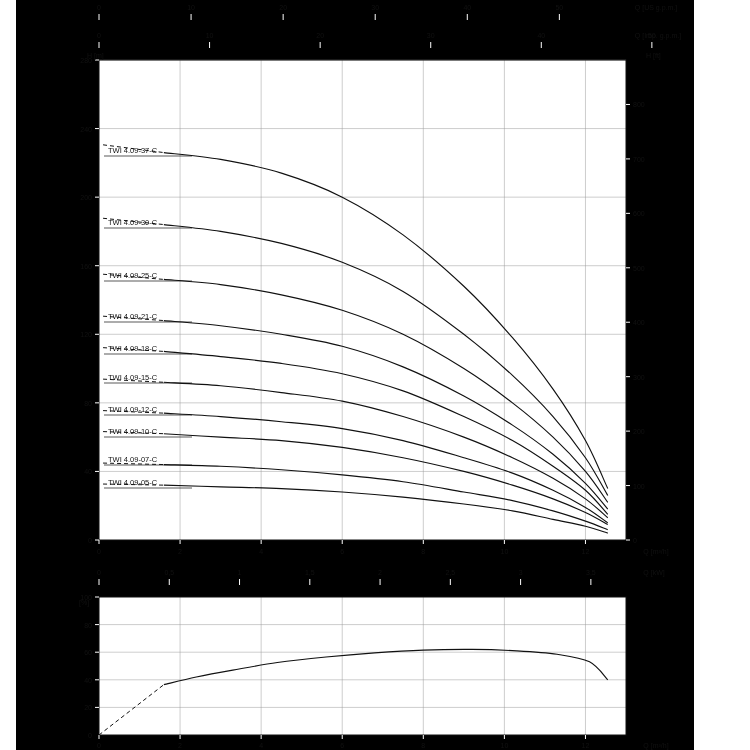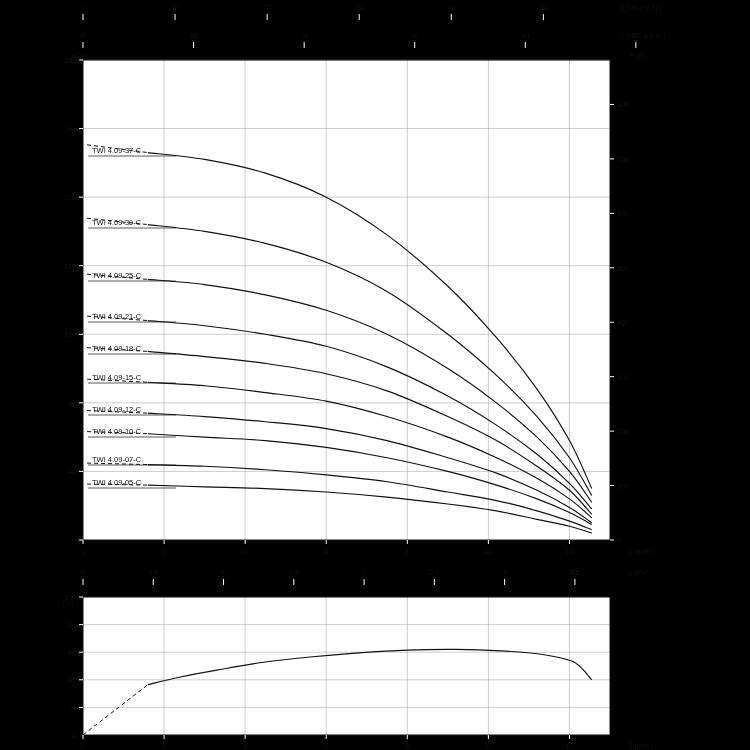--- a/index.html
+++ b/index.html
@@ -1,17 +1,17 @@
 <!DOCTYPE html>
 <html><head>
 <meta charset="utf-8">
 <style>
   html,body{margin:0;padding:0;background:#ffffff;}
   body{width:750px;height:750px;font-family:"Liberation Sans",sans-serif;color:#111;}
-  .page{position:relative;width:750px;height:750px;overflow:hidden;}
+  .page{position:relative;width:678px;height:750px;overflow:hidden;padding-left:16px;}
   svg{display:block;}
   .tick-label{font-size:7px;fill:#111;font-family:"Liberation Sans",sans-serif;}
   .axis-title{font-size:7px;fill:#111;font-family:"Liberation Sans",sans-serif;}
   .curve-label{font-size:7.5px;fill:#111;font-family:"Liberation Sans",sans-serif;}
   .grid{stroke:#9a9a9a;stroke-width:0.5;}
   .frame{stroke:#111;stroke-width:1;fill:none;}
   .curve{stroke:#111;stroke-width:1.15;fill:none;}
   .dash{stroke:#111;stroke-width:1;fill:none;stroke-dasharray:4 3;}
   .leader{stroke:#111;stroke-width:0.7;fill:none;}
   .plotbg{fill:#ffffff;}

